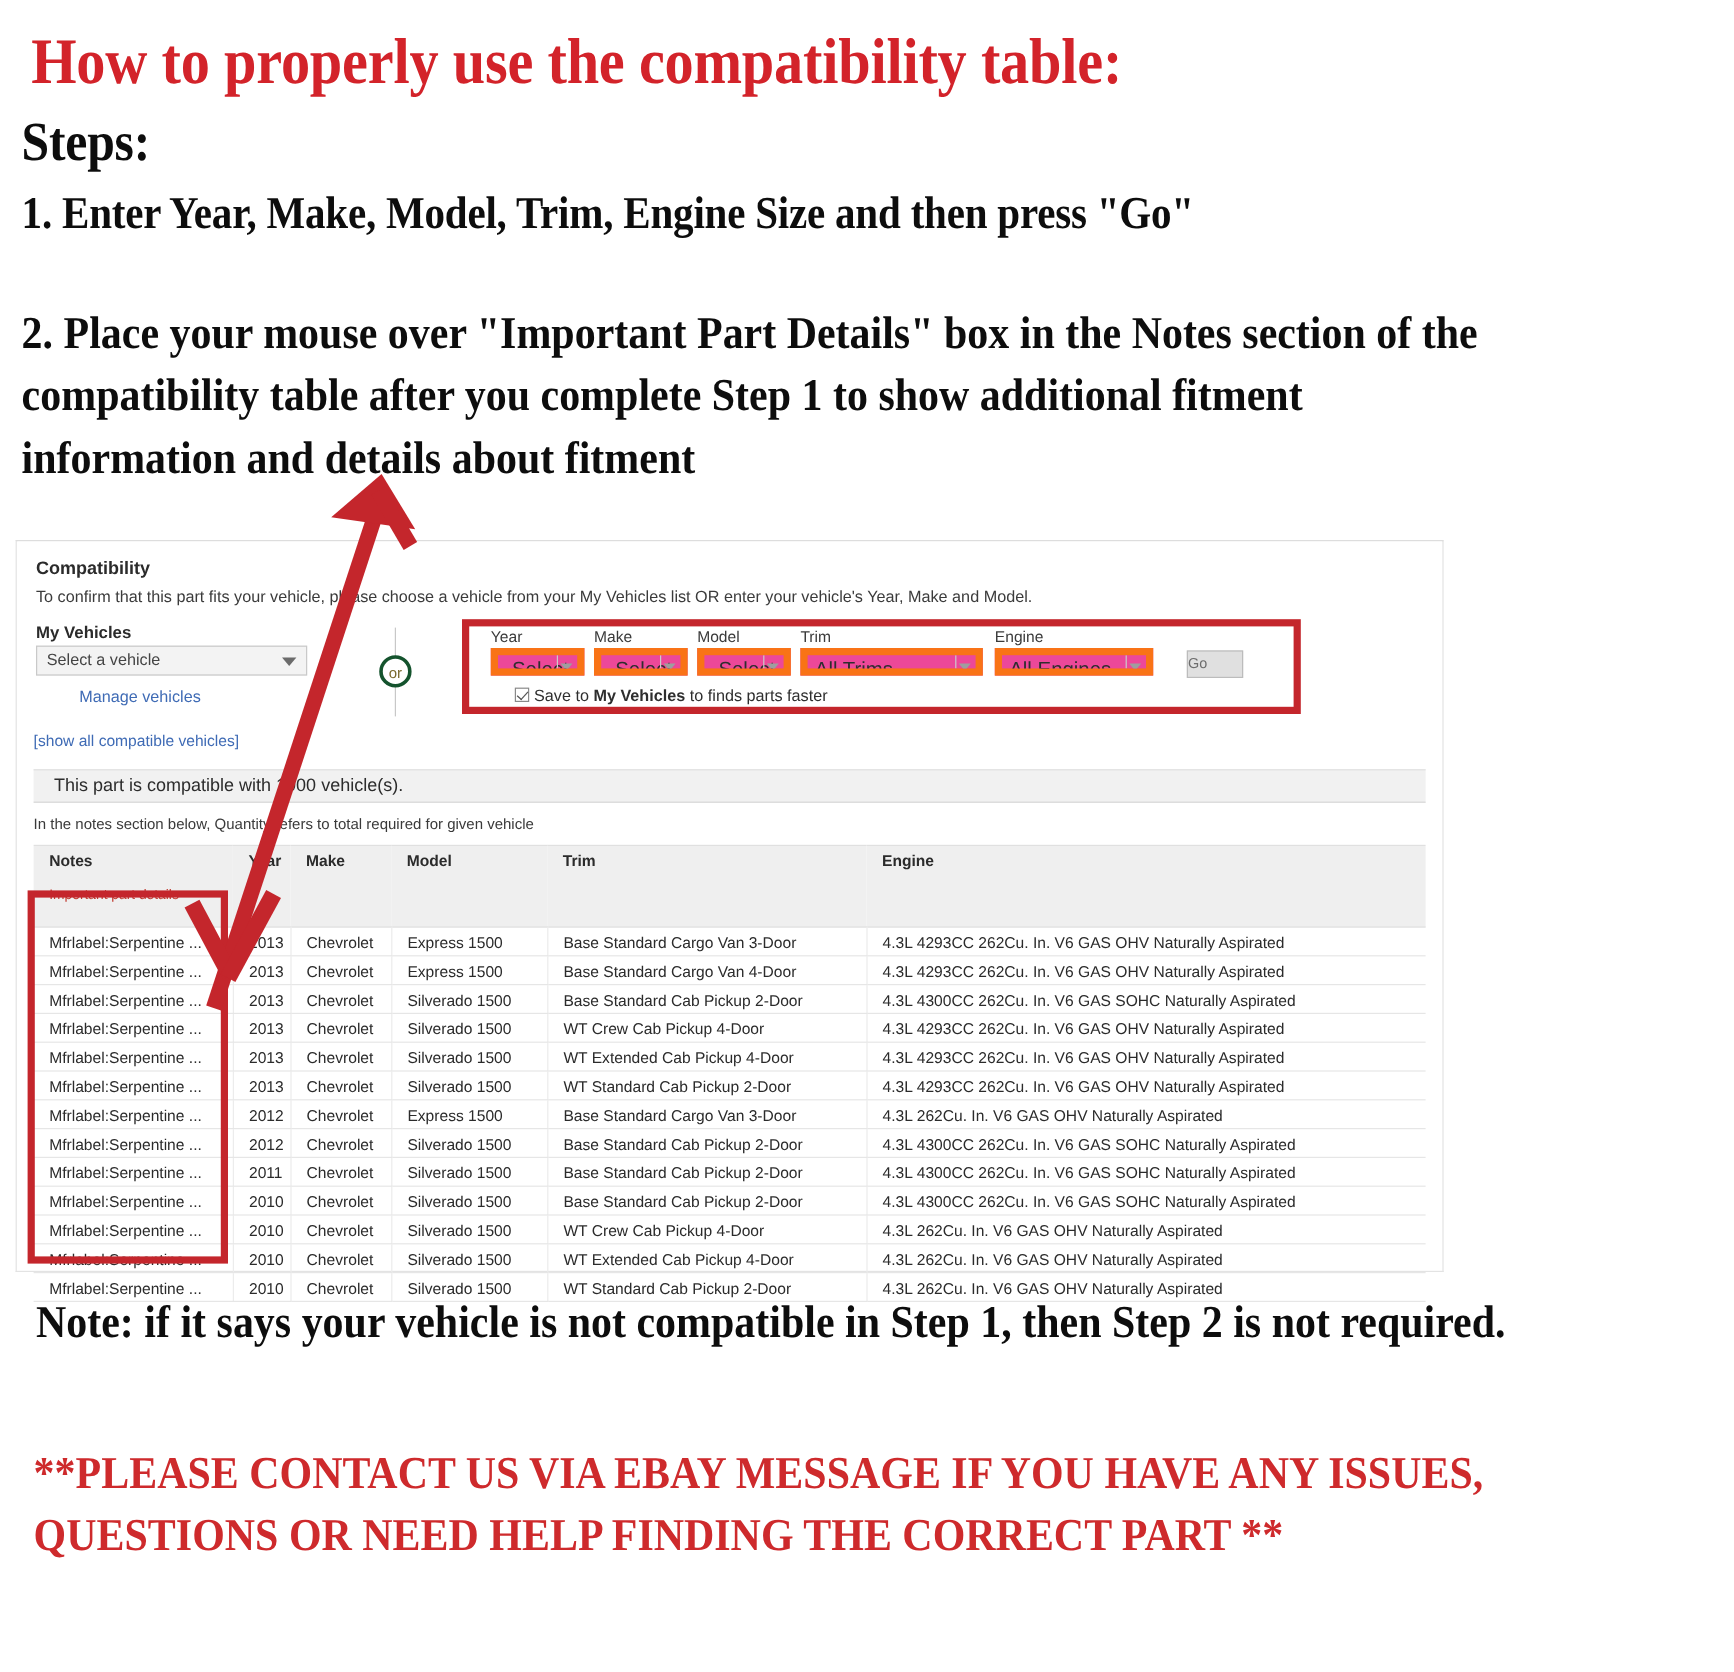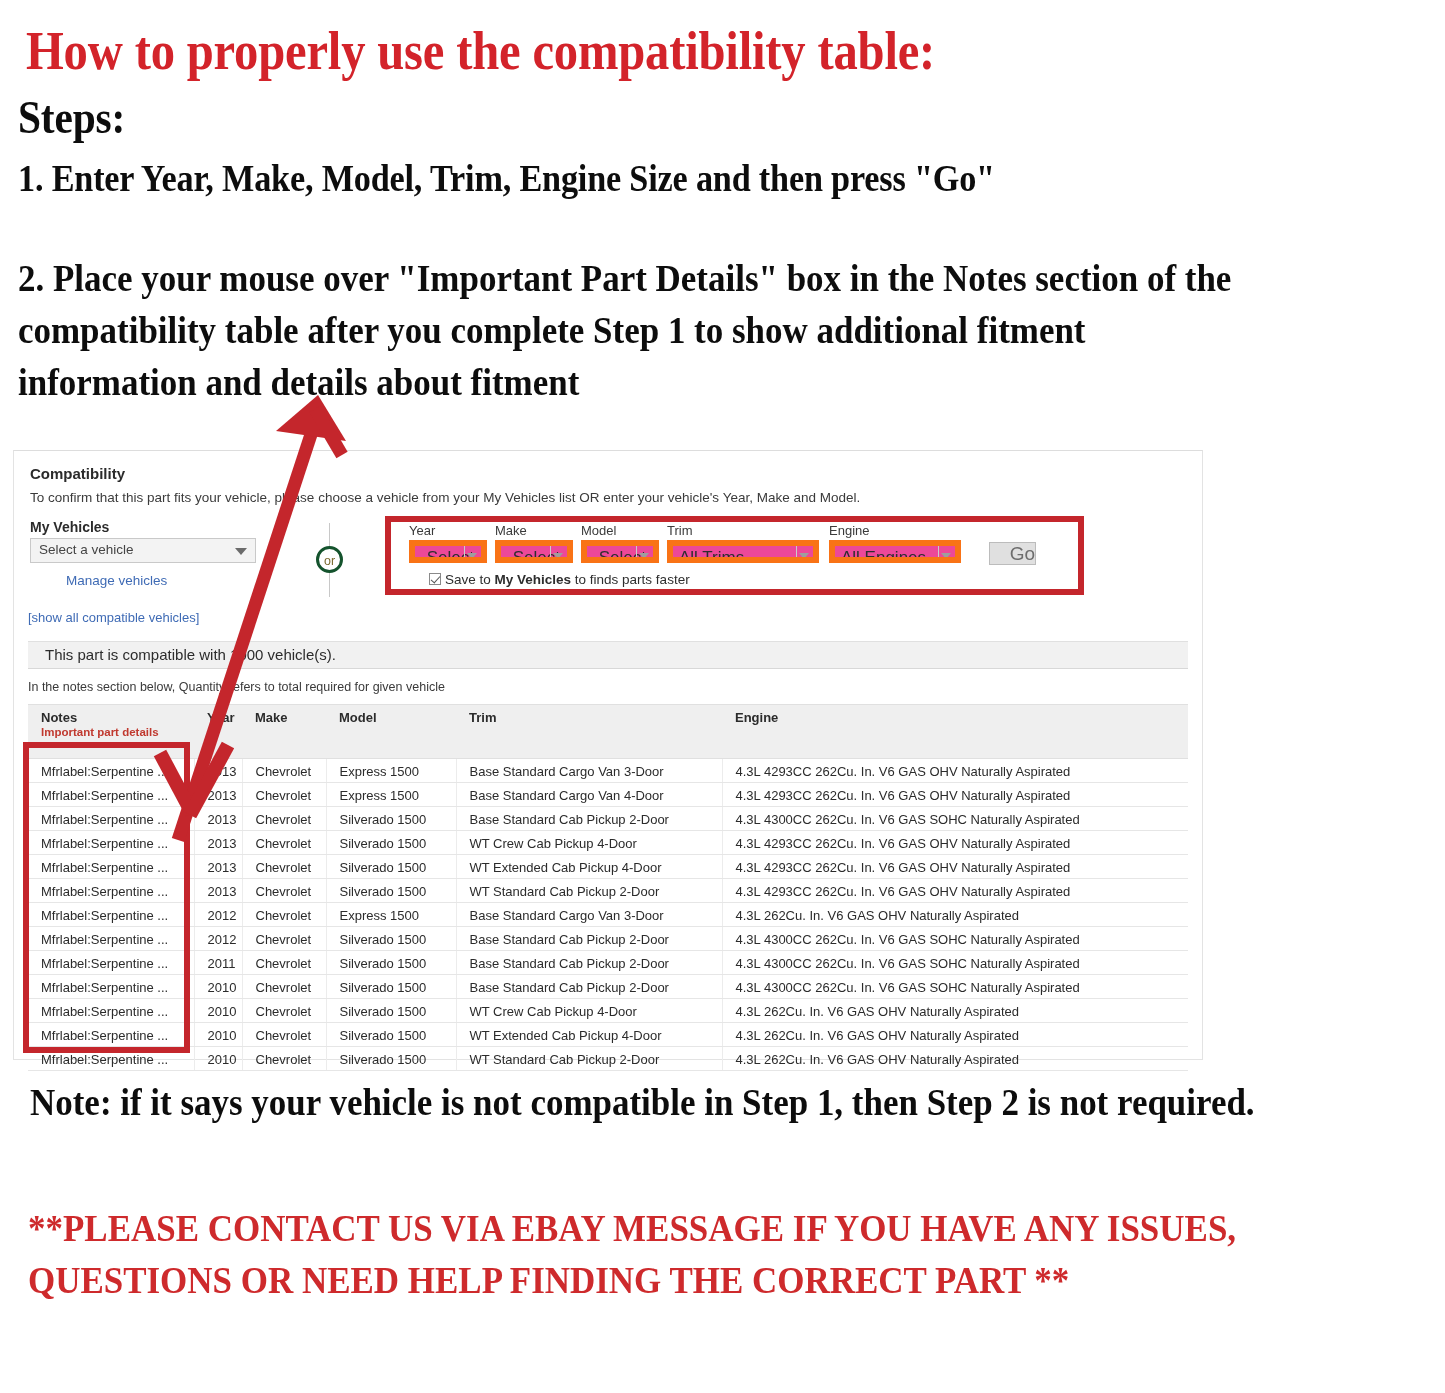--- a/index.html
+++ b/index.html
@@ -245,23 +245,23 @@
     background: #cbcbcb;
   }
   .go-btn {
     position: absolute;
     left: 580px;
     top: 19px;
     width: 47px;
     height: 23px;
     background: #e0e0e0;
     border: 1px solid #bcbcbc;
-    font-size: 19px;
+    font-size: 12px;
     color: #6d6d6d;
-    text-align: right;
+    text-align: left;
     line-height: 21px;
   }
   .save-row {
     position: absolute;
     left: 415px;
     top: 121px;
     font-size: 13.5px;
     color: #2e2e2e;
     white-space: nowrap;
   }
@@ -329,22 +329,22 @@
     border: 1px solid #e0e0e0;
     border-left: none;
     border-right: none;
     height: 34px;
     vertical-align: top;
   }
   #fit-table th .imp {
     display: block;
     font-size: 11.5px;
     color: #C0392F;
-    font-weight: bold;
-    margin-top: 1px;
+    font-weight: normal;
+    margin-top: 15px;
   }
   #fit-table td {
     padding: 4px 0 3px 13px;
     border-bottom: 1px solid #e6e6e6;
     height: 24px;
     white-space: nowrap;
     overflow: hidden;
   }
   #fit-table td.notes-cell { border-right: 1px solid #ececec; }
   #fit-table td.year-cell  { border-right: 1px solid #ececec; }

